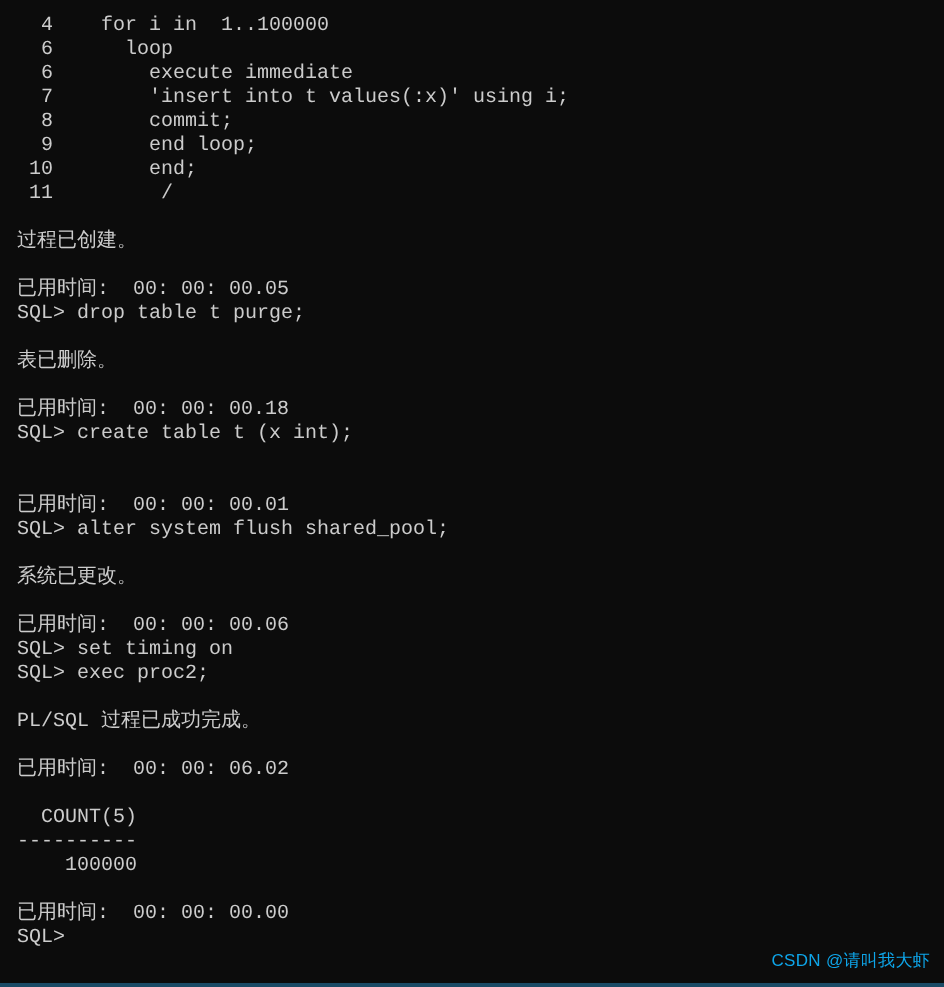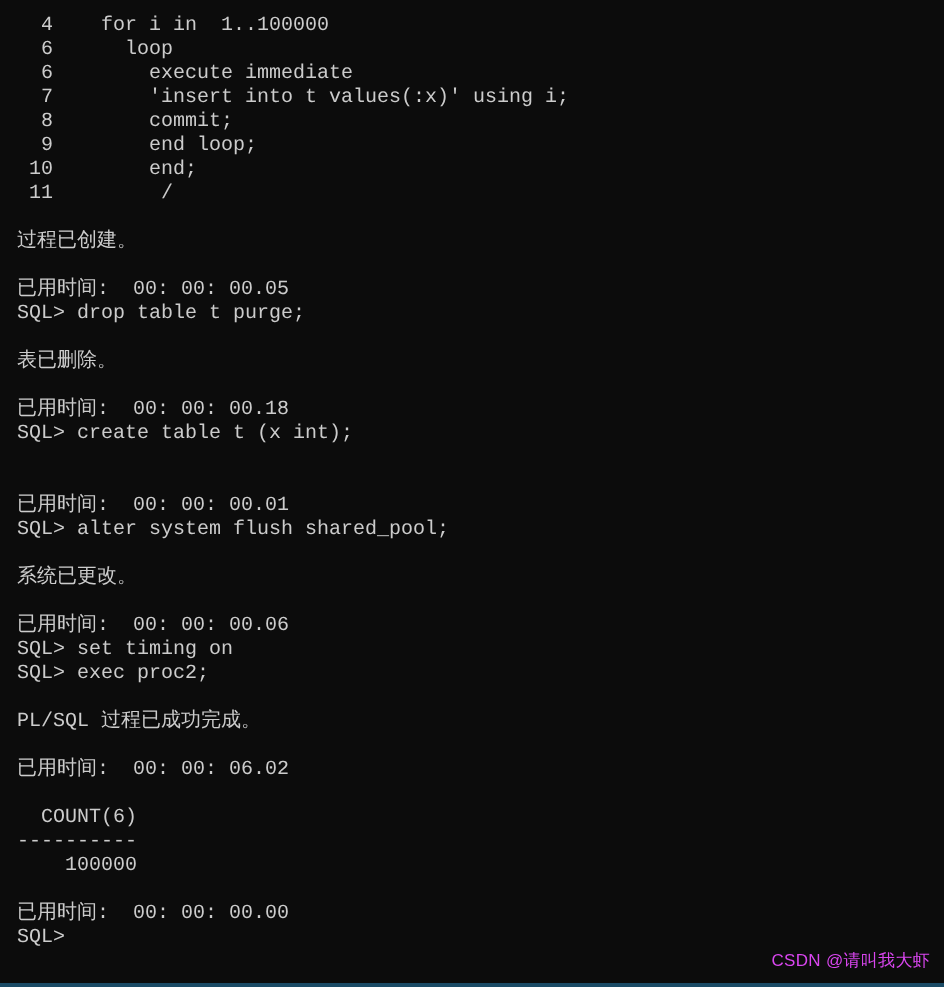--- a/index.html
+++ b/index.html
@@ -50,21 +50,21 @@
     margin-top: -2px;
   }
 
   #watermark {
     position: absolute;
     right: 14px;
     bottom: 16px;
     font-family: "Liberation Sans", "DejaVu Sans", sans-serif;
     font-size: 17px;
     line-height: 20px;
-    color: #d946ef;
+    color: #0ea5e9;
     letter-spacing: 0.3px;
     white-space: pre;
     user-select: none;
   }
 
   #bottom-bar {
     position: absolute;
     left: 0;
     bottom: 0;
     width: 944px;
@@ -102,21 +102,21 @@
     <div class="line" id="line-24">系统已更改。</div>
     <div class="line blank" id="line-25"></div>
     <div class="line" id="line-26">已用时间:  00: 00: 00.06</div>
     <div class="line" id="line-27">SQL&gt; set timing on</div>
     <div class="line" id="line-28">SQL&gt; exec proc2;</div>
     <div class="line blank" id="line-29"></div>
     <div class="line" id="line-30">PL/SQL 过程已成功完成。</div>
     <div class="line blank" id="line-31"></div>
     <div class="line" id="line-32">已用时间:  00: 00: 06.02</div>
     <div class="line blank" id="line-34"></div>
-    <div class="line" id="line-35">  COUNT(6)</div>
+    <div class="line" id="line-35">  COUNT(5)</div>
     <div class="line" id="line-36">----------</div>
     <div class="line" id="line-37">    100000</div>
     <div class="line blank" id="line-38"></div>
     <div class="line" id="line-39">已用时间:  00: 00: 00.00</div>
     <div class="line" id="line-40">SQL&gt;</div>
   </div>
 
 <div id="watermark">CSDN @请叫我大虾</div>
 
 <div id="bottom-bar"></div>

